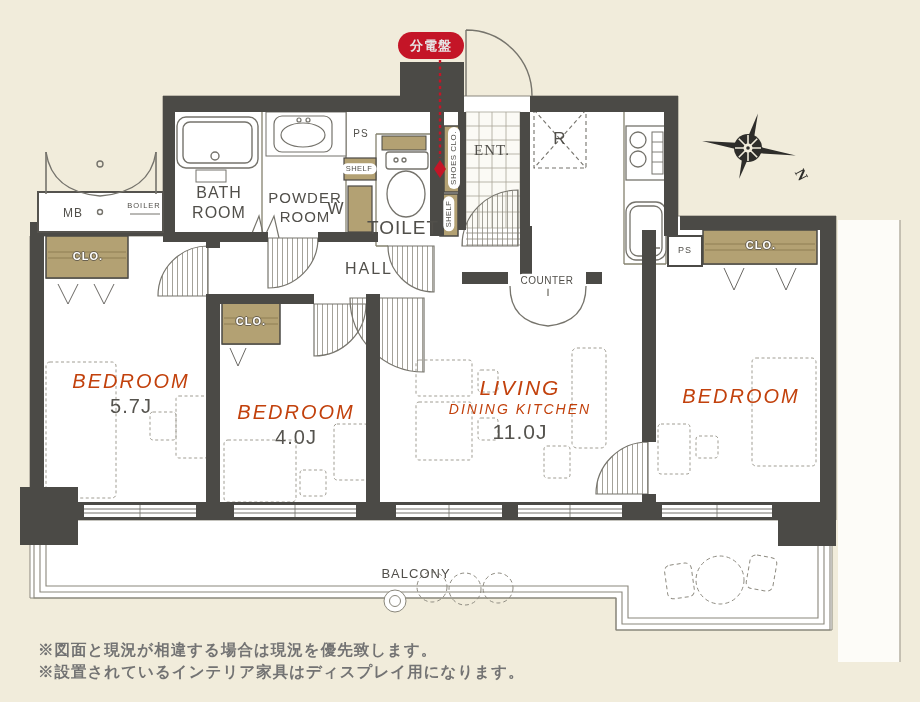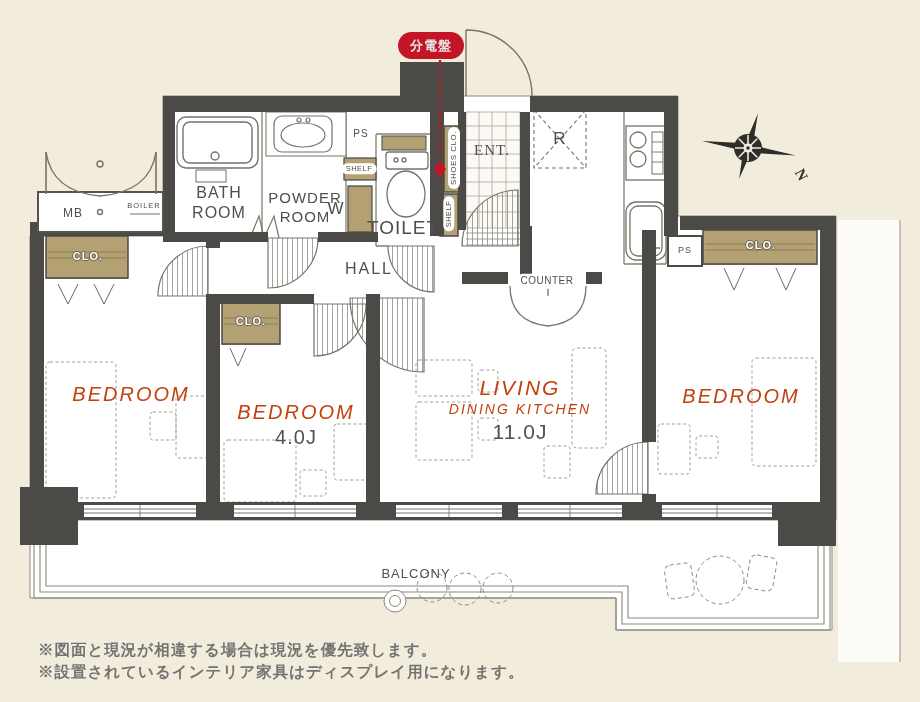--- a/index.html
+++ b/index.html
@@ -262,20 +262,21 @@
 <div class="lbl outline" style="left:88px;top:257px;font-size:11px;">CLO.</div>
 <div class="lbl outline" style="left:251px;top:322px;font-size:11px;">CLO.</div>
 <div class="lbl outline" style="left:761px;top:246px;font-size:11px;">CLO.</div>
 <div class="lbl" style="left:369px;top:269px;font-size:16px;letter-spacing:2px;">HALL</div>
 <div class="lbl pill" style="left:547px;top:281px;font-size:10px;">COUNTER</div>
 <div class="lbl" style="left:685px;top:251px;font-size:9px;">PS</div>
 <div class="lbl" style="left:416px;top:574px;font-size:13px;">BALCONY</div>
 
 <div class="lbl" style="left:131px;top:394px;">
   <span class="room-name" style="display:block;">BEDROOM</span>
+  <span class="room-size" style="display:block;">5.7J</span>
 </div>
 <div class="lbl" style="left:296px;top:425px;">
   <span class="room-name" style="display:block;">BEDROOM</span>
   <span class="room-size" style="display:block;">4.0J</span>
 </div>
 <div class="lbl" style="left:520px;top:410px;">
   <span class="room-name" style="display:block;font-size:21px;">LIVING</span>
   <span class="room-name" style="display:block;font-size:14px;">DINING KITCHEN</span>
   <span class="room-size" style="display:block;font-size:21px;">11.0J</span>
 </div>

